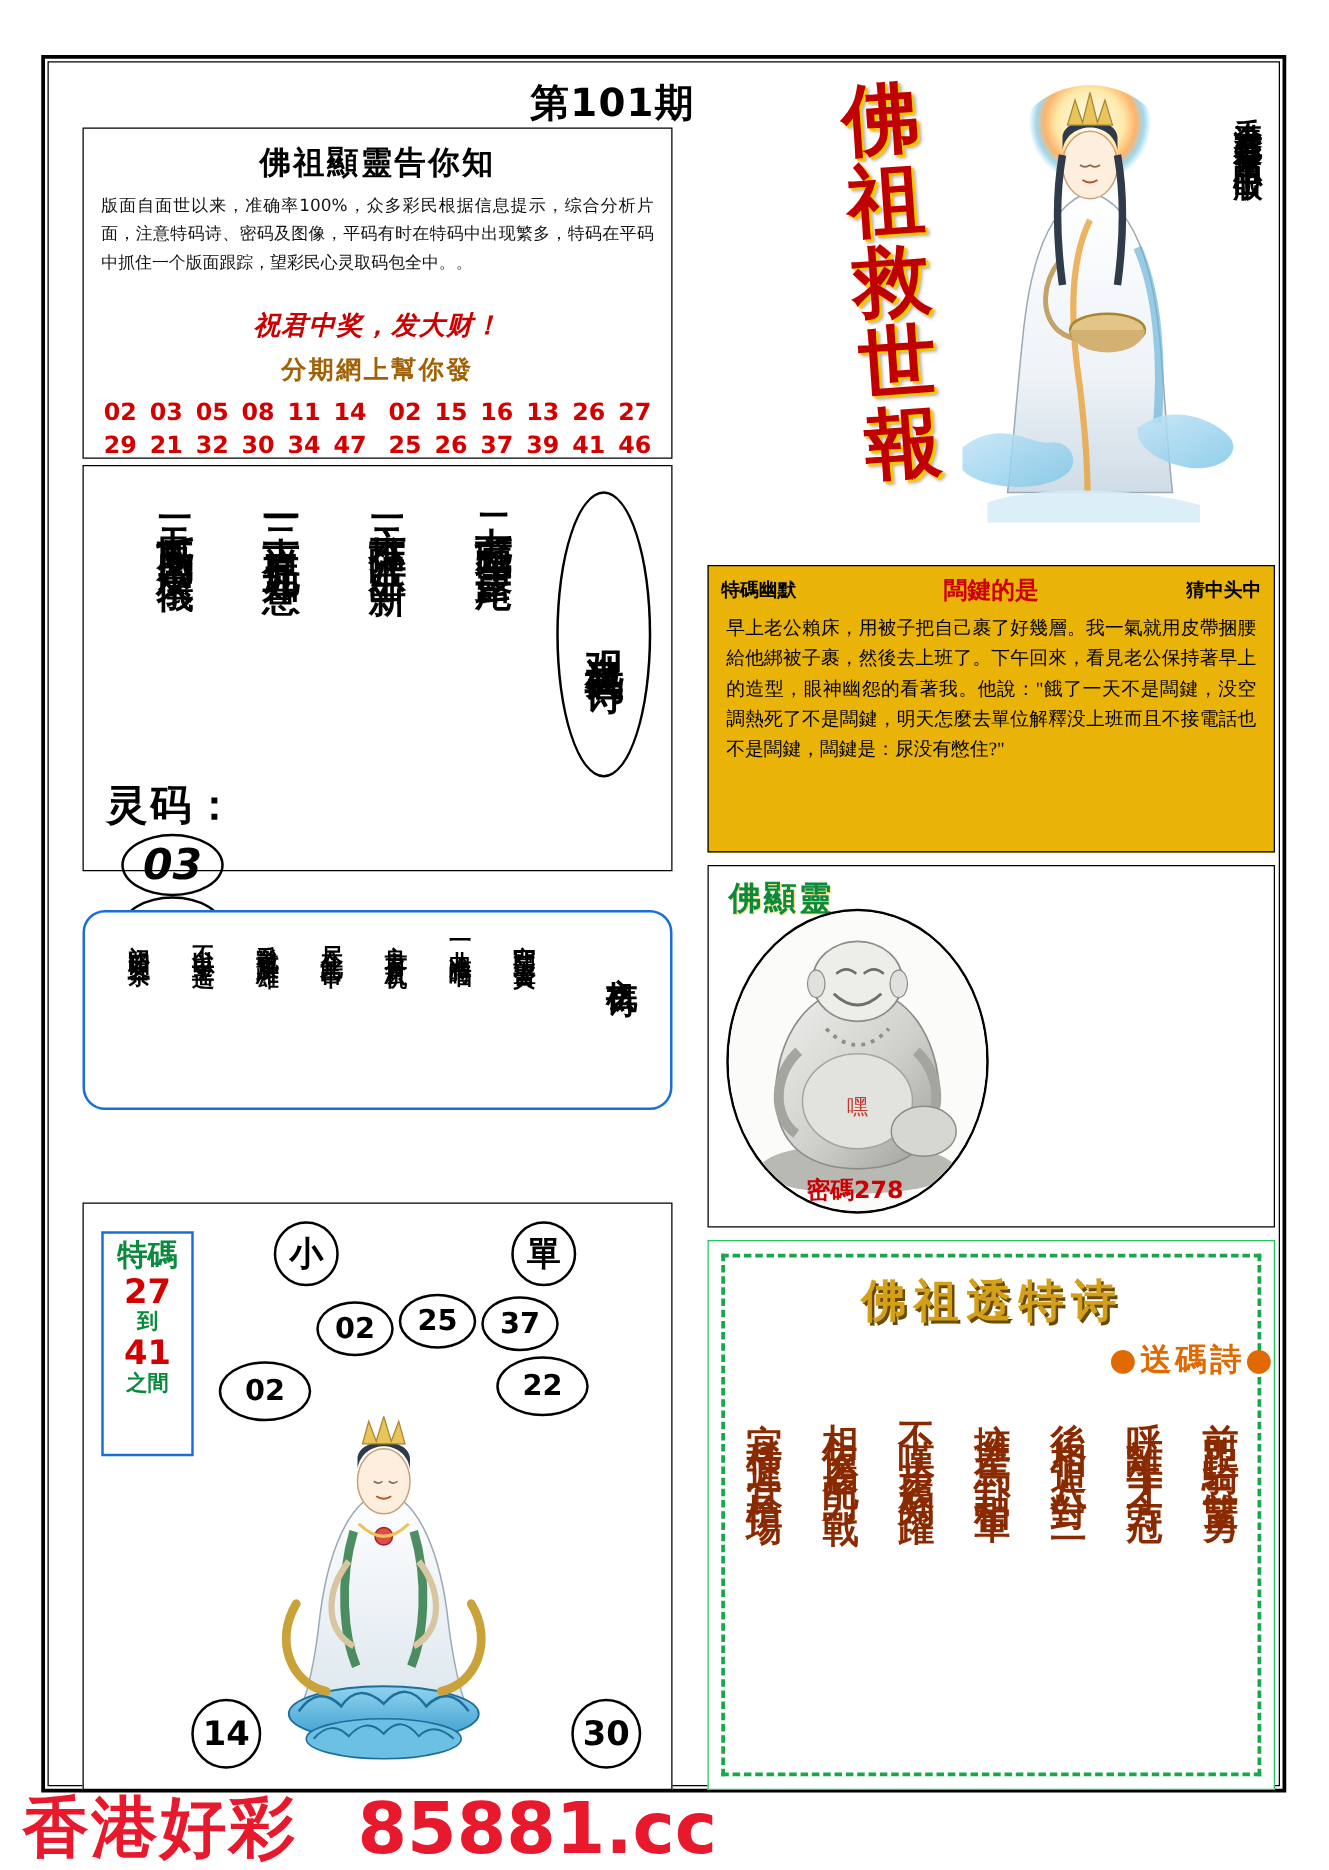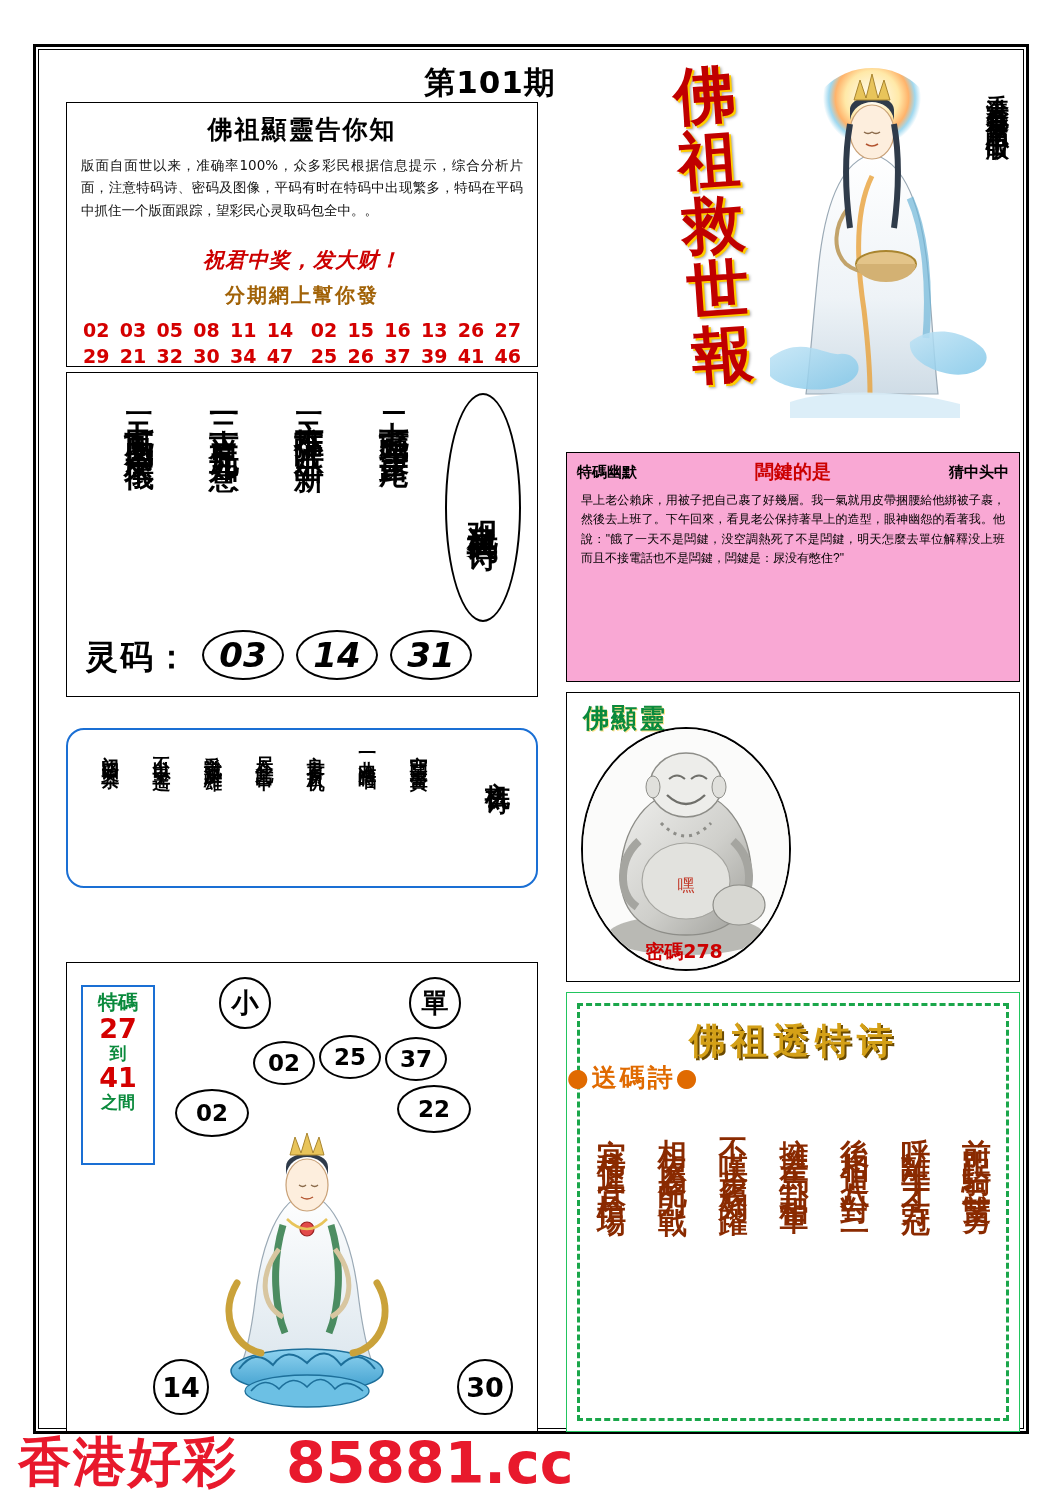--- a/index.html
+++ b/index.html
@@ -102,21 +102,21 @@
     position:absolute;left:30px;top:16px;width:340px;height:235px;
     display:flex;flex-direction:row-reverse;justify-content:space-around;
   }
   .poem-col{
     writing-mode:vertical-rl;text-orientation:upright;
     font-size:30px;font-weight:bold;letter-spacing:8px;line-height:1.1;
     height:230px;
   }
   .ling-row{
     position:absolute;left:18px;bottom:16px;width:440px;height:58px;
-    display:flex;align-items:flex-end;
+    display:flex;align-items:flex-start;flex-direction:column;
   }
   .ling-label{font-size:33px;font-weight:bold;letter-spacing:2px;}
   .ling-num{
     display:inline-block;width:78px;text-align:center;
     font-size:34px;font-weight:bold;font-style:italic;
     border:2px solid #000;border-radius:50%/50%;height:46px;line-height:46px;
     margin-left:12px;
   }
 
   
@@ -150,48 +150,48 @@
   
   .bigbox{
     position:absolute;left:66px;top:962px;width:472px;height:470px;
     border:1px solid #000;box-sizing:border-box;background:#fff;overflow:hidden;
   }
   .tema-box{
     position:absolute;left:14px;top:22px;width:74px;height:180px;
     border:2px solid #1a6fd4;box-sizing:border-box;text-align:center;
     padding-top:4px;background:#fff;
   }
-  .tema-box .t{font-size:20px;font-weight:bold;color:#0a8a3c;line-height:1.15;}
+  .tema-box .t{font-size:24px;font-weight:bold;color:#0a8a3c;line-height:1.15;}
   .tema-box .n{font-size:27px;font-weight:bold;color:#d40000;line-height:1.1;}
   .tema-box .s{font-size:17px;font-weight:bold;color:#0a8a3c;line-height:1.15;}
 
   .oval-num{
     position:absolute;border:2px solid #000;border-radius:50%;
     display:flex;align-items:center;justify-content:center;
     font-size:23px;font-weight:bold;background:#fff;
   }
   .circle-num{
     position:absolute;border:2px solid #000;border-radius:50%;
     width:48px;height:48px;display:flex;align-items:center;justify-content:center;
     font-size:27px;font-weight:bold;background:#fff;
   }
 
   
   .joke{
     position:absolute;left:566px;top:452px;width:454px;height:230px;
-    border:1px solid #000;box-sizing:border-box;background:#f9a8d4;
+    border:1px solid #000;box-sizing:border-box;background:#eab308;
   }
   .joke-head{
     display:flex;align-items:center;justify-content:space-between;
     padding:6px 10px 0 10px;font-size:15px;font-weight:bold;
   }
   .joke-head .mid{color:#cc0000;font-size:19px;}
   .joke-body{
-    font-size:12px;line-height:1.62;padding:6px 14px;text-align:justify;
-    font-family:Liberation Sans, sans-serif;
+    font-size:15px;line-height:1.62;padding:6px 14px;text-align:justify;
+    font-family:Liberation Serif, serif;
   }
 
   
   .zuma{
     position:absolute;left:566px;top:692px;width:454px;height:290px;
     border:1px solid #000;box-sizing:border-box;background:#fff;
   }
   .zuma-title{
     position:absolute;left:16px;top:8px;font-size:26px;font-weight:bold;
     color:#0a8a3c;letter-spacing:2px;
@@ -220,21 +220,21 @@
   .toute-dash{
     position:absolute;left:10px;top:10px;right:10px;bottom:10px;
     border:3px dashed #1aa64a;box-sizing:border-box;
   }
   .toute-title{
     position:absolute;left:0;top:24px;width:454px;text-align:center;
     font-size:36px;font-weight:bold;color:#d4a017;letter-spacing:6px;
     text-shadow:2px 2px 0 #6b4a00;
   }
   .toute-sub{
-    position:absolute;left:0;top:68px;width:454px;text-align:left;
+    position:absolute;left:0;top:78px;width:454px;text-align:right;
     font-size:25px;font-weight:bold;color:#e06a00;letter-spacing:3px;
   }
   .toute-grid{
     position:absolute;left:30px;top:122px;width:394px;
     display:flex;flex-direction:row-reverse;justify-content:space-between;
   }
   .toute-col{
     writing-mode:vertical-rl;text-orientation:upright;
     font-size:29px;font-weight:bold;color:#8a2a00;letter-spacing:14px;
     line-height:1.0;height:280px;

